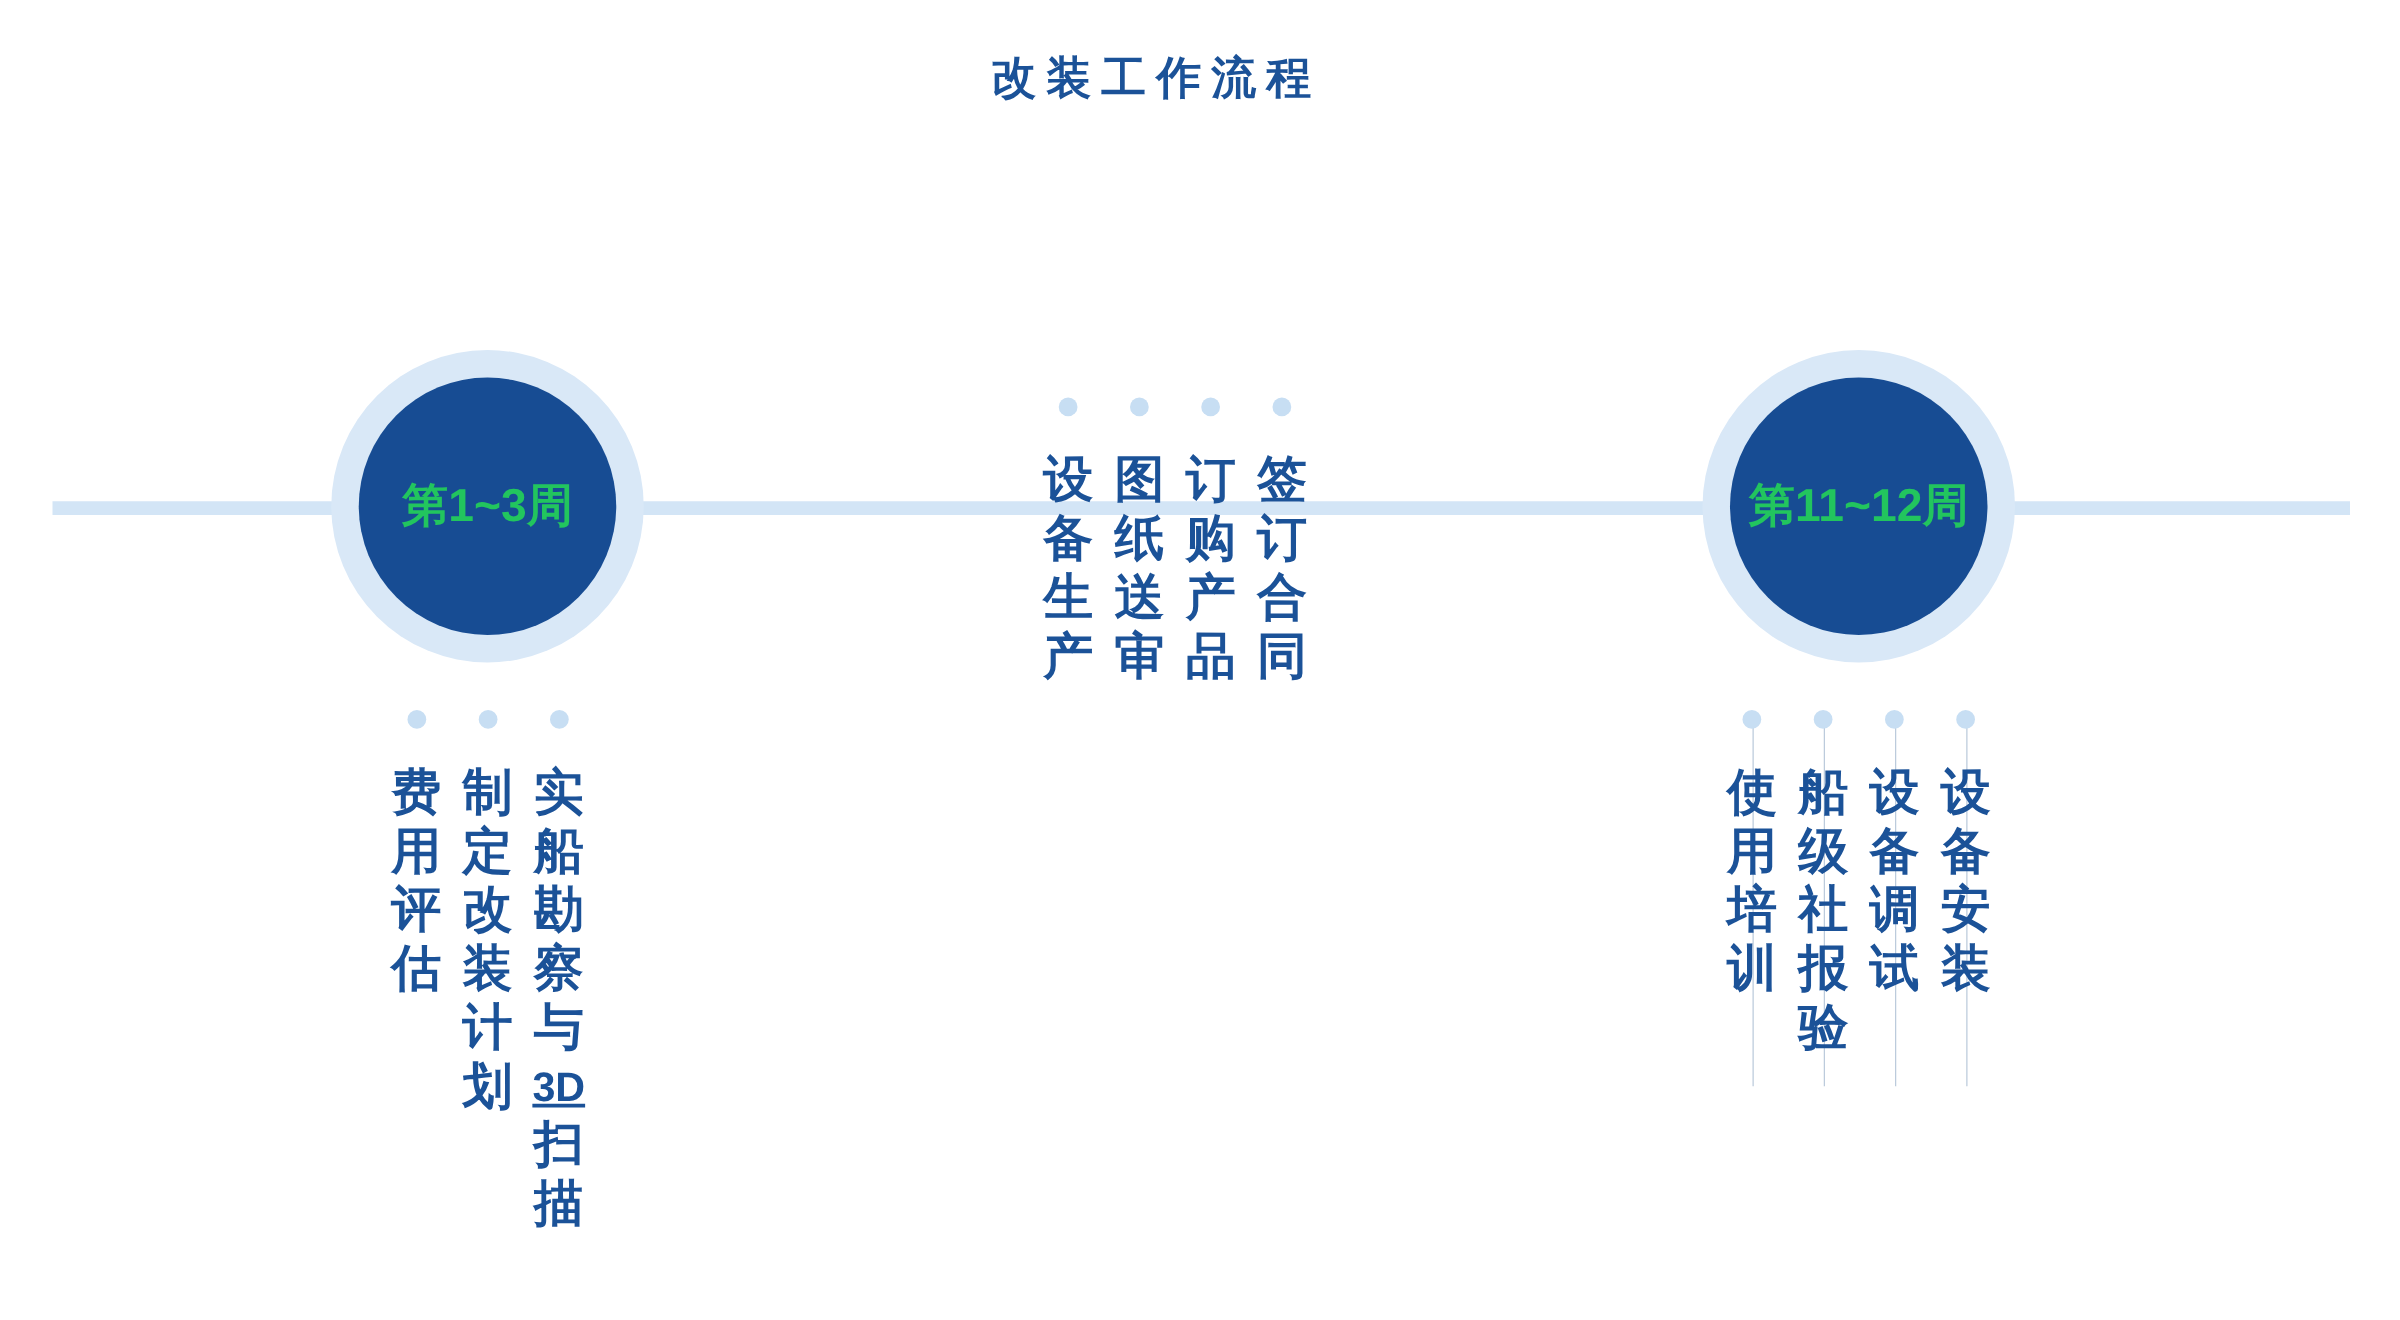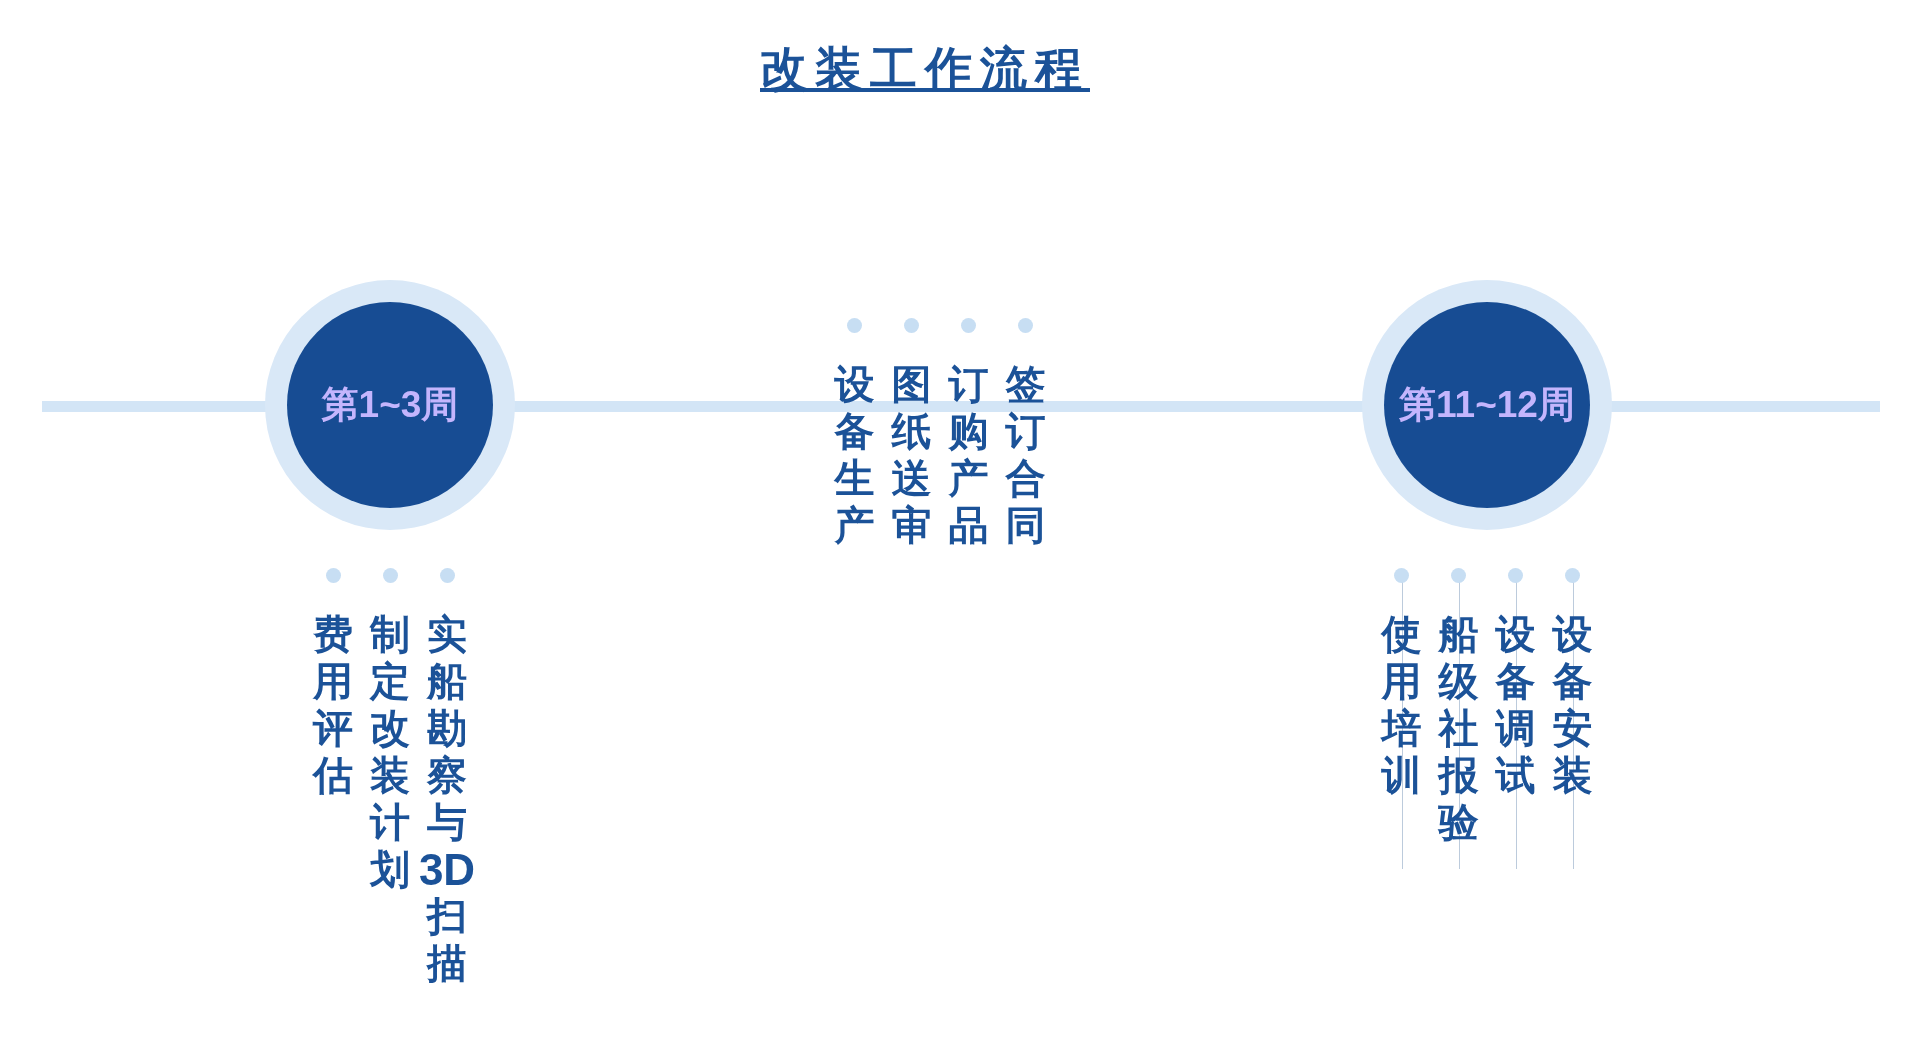--- a/index.html
+++ b/index.html
@@ -15,26 +15,25 @@
     overflow: hidden;
     background: #ffffff;
   }
 
   
   .page-title {
     position: absolute;
     top: 38px;
     left: 925px;
     transform: translateX(-50%);
-    font-size: 47px;
+    font-size: 36px;
     font-weight: bold;
     letter-spacing: 8px;
     color: #1B5298;
     white-space: nowrap;
-    text-decoration: underline;
   }
 
   
   .timeline-line {
     position: absolute;
     top: 401px;
     left: 42px;
     width: 1838px;
     height: 11px;
     background: #D3E5F6;
@@ -64,21 +63,21 @@
   .circle {
     width: 206px;
     height: 206px;
     border-radius: 50%;
     background: #174C93;
     display: flex;
     align-items: center;
     justify-content: center;
   }
   .circle-label {
-    color: #c4b5fd;
+    color: #22c55e;
     font-size: 37px;
     font-weight: bold;
     white-space: nowrap;
   }
 
   .dots-row {
     margin-top: 38px;
     display: flex;
     flex-direction: row-reverse;
     justify-content: center;
@@ -122,21 +121,22 @@
   .seg {
     height: 47px;
     line-height: 47px;
     font-size: 40px;
     font-weight: bold;
     color: #1B5298;
     text-align: center;
     white-space: nowrap;
   }
   .seg.latin {
-    font-size: 44px;
+    font-size: 33px;
+    text-decoration: underline;
   }
 </style>
 </head>
 <body>
 
 <div class="canvas">
   <div class="page-title">改装工作流程</div>
 
   <div class="timeline-line"></div>
 

